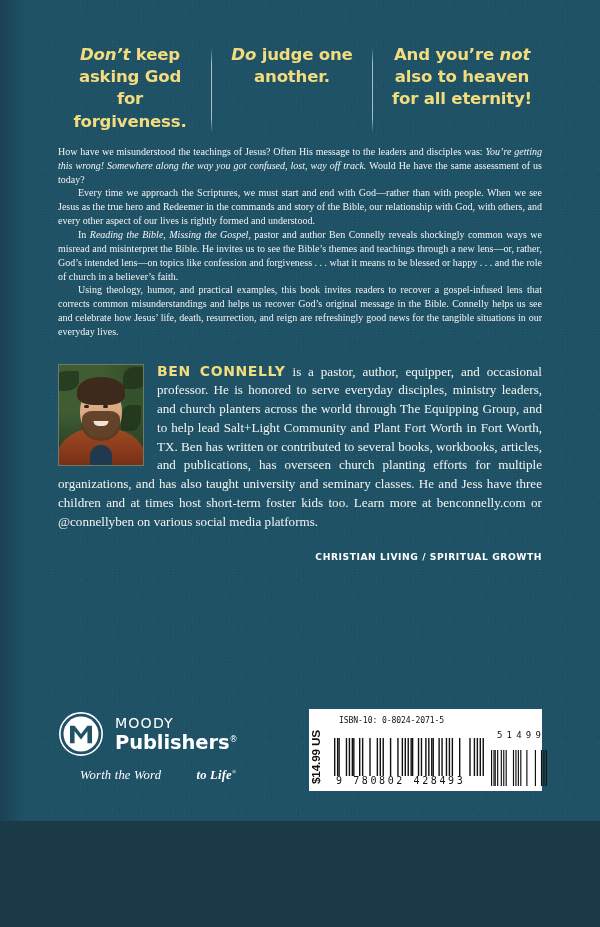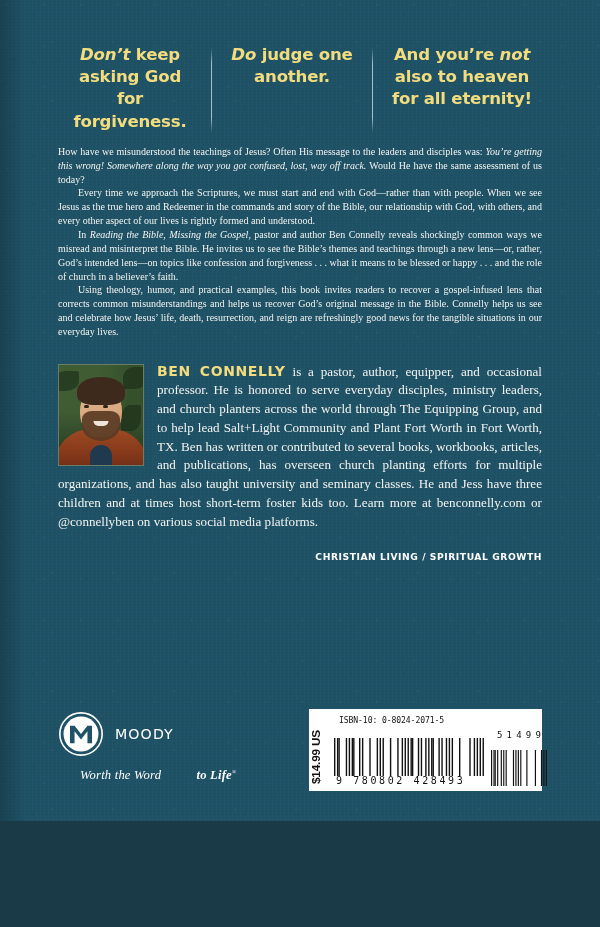--- a/index.html
+++ b/index.html
@@ -390,20 +390,21 @@
 
     <div class="logo-block">
       <div class="logo-row">
         <svg class="logo-mark" viewBox="0 0 100 100">
           <circle cx="50" cy="50" r="46" fill="none" stroke="#ffffff" stroke-width="3.5"></circle>
           <circle cx="50" cy="50" r="38" fill="#ffffff"></circle>
           <path d="M26 32 L26 70 L36 70 L36 44 L50 62 L64 44 L64 70 L74 70 L74 32 L64 32 L50 50 L36 32 Z" fill="#1f5266"></path>
         </svg>
         <div class="logo-words">
           <span class="w1">MOODY</span>
+          <span class="w2"><span>Publishers</span><sup>®</sup></span>
         </div>
       </div>
       <div class="tagline"><span>Worth the Word </span><b>to Life</b><sup>®</sup></div>
     </div>
 
     <div class="barcode-box">
       <div class="price-rot">
         <span>$14.99 US</span>
       </div>
       <div class="bc-main">

